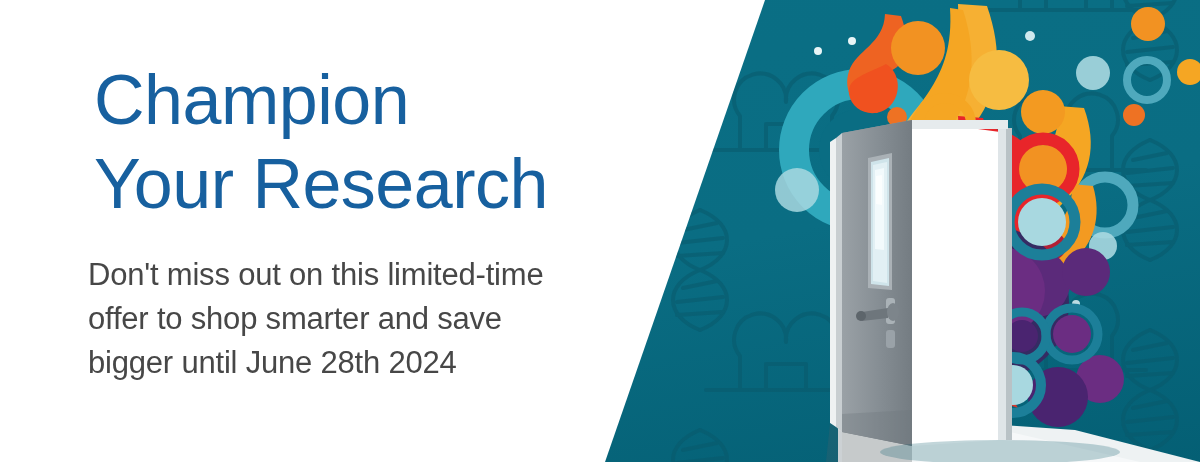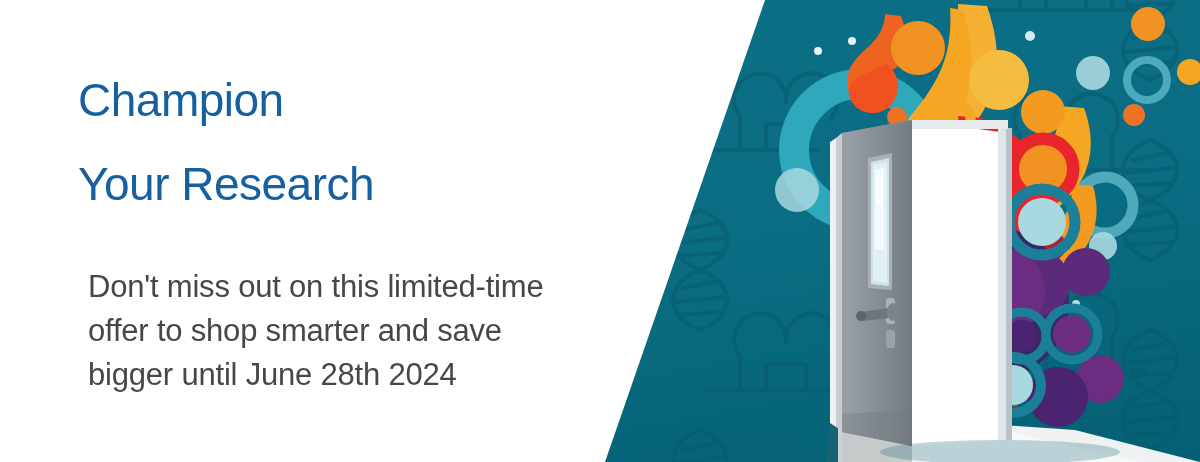--- a/index.html
+++ b/index.html
@@ -22,33 +22,33 @@
   .text-panel {
     position: absolute;
     left: 0;
     top: 0;
     width: 620px;
     height: 462px;
     z-index: 40;
   }
   .headline {
     position: absolute;
-    left: 78px;
+    left: 94px;
     top: 58px;
     color: #17609f;
-    font-size: 46px;
+    font-size: 70px;
     line-height: 84px;
     font-weight: 400;
     letter-spacing: -0.5px;
     white-space: pre;
   }
   .subhead {
     position: absolute;
     left: 88px;
-    top: 265px;
+    top: 253px;
     color: #474747;
     font-size: 31px;
     line-height: 44px;
     font-weight: 400;
     letter-spacing: -0.2px;
     white-space: pre;
   }
 
   
   .art-panel {

